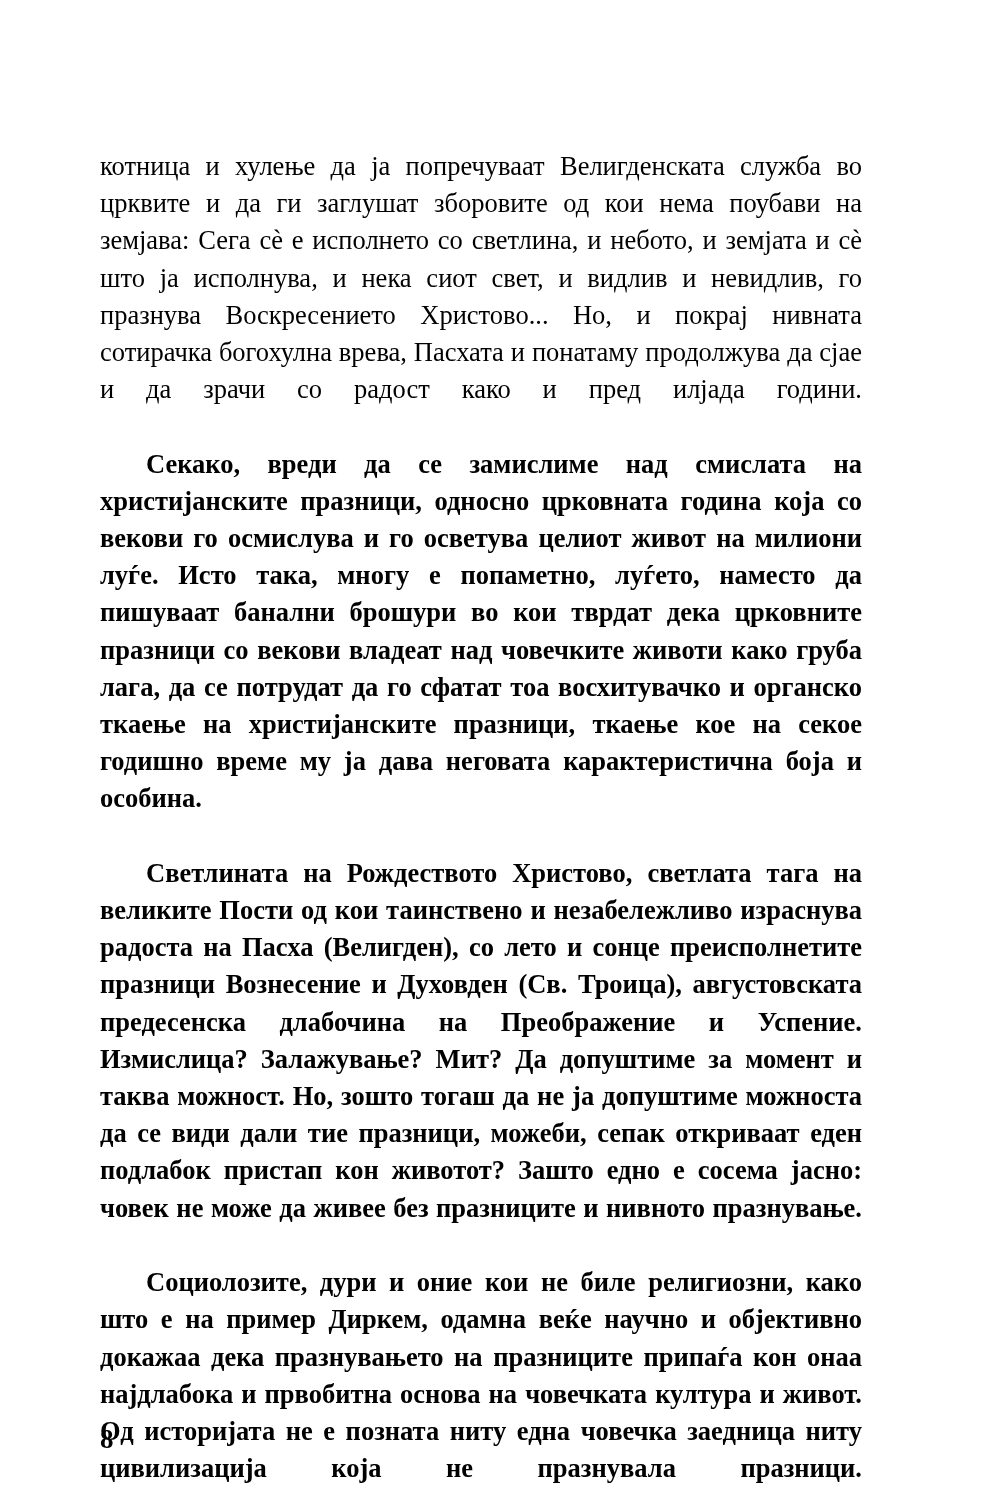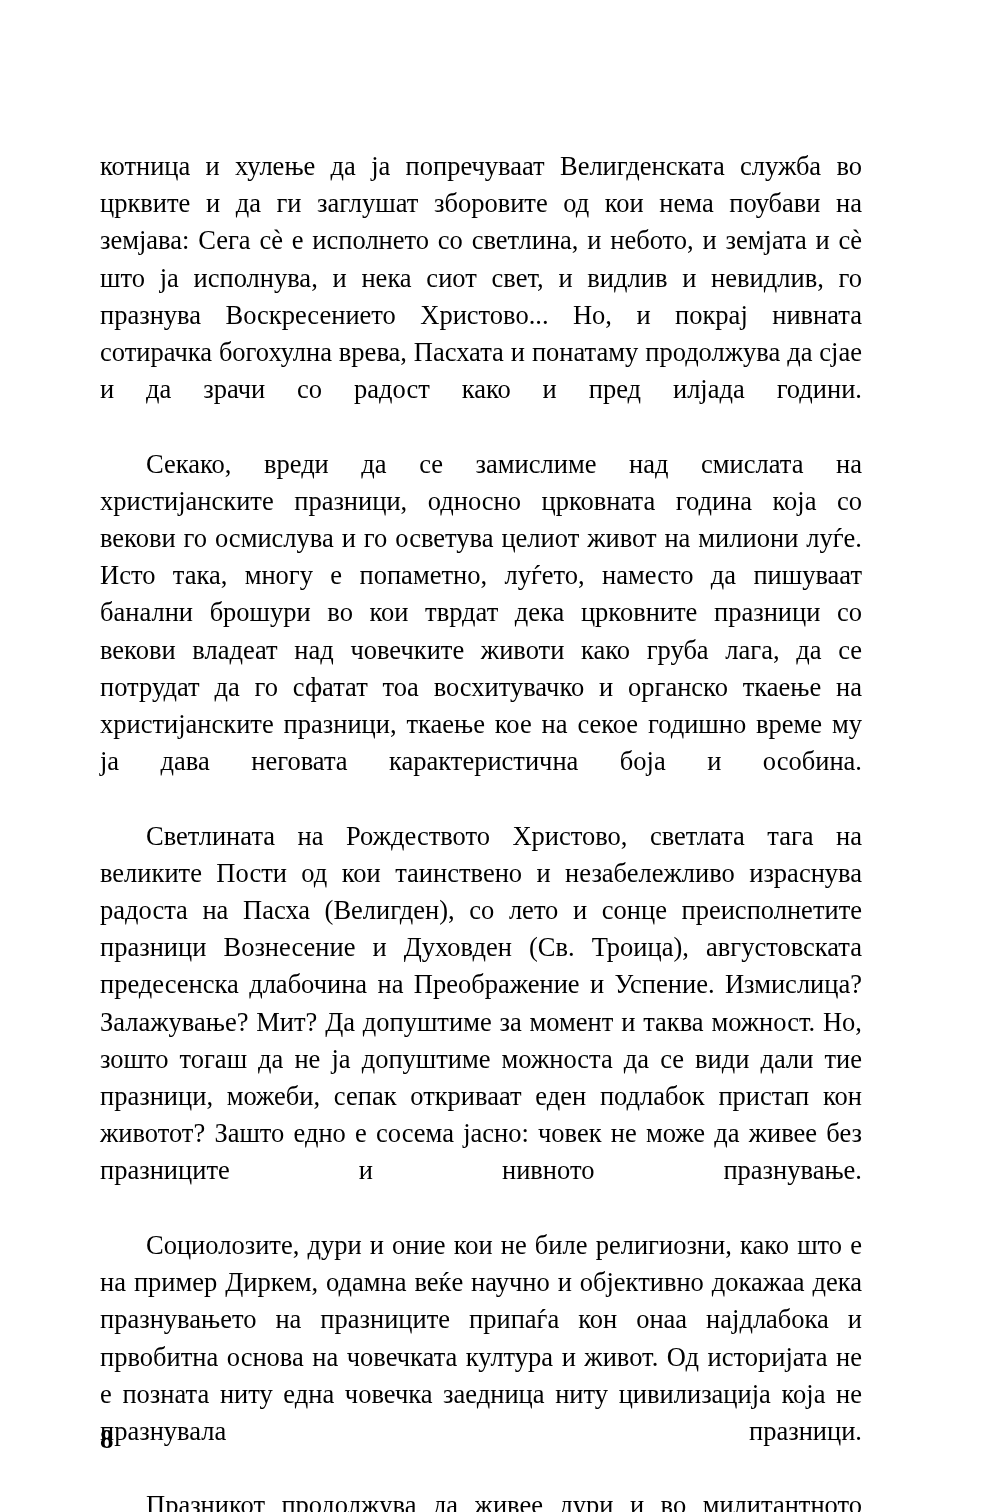--- a/index.html
+++ b/index.html
@@ -39,20 +39,21 @@
     word-spacing: 0.01em;
   }
 
   
   .para.continuation {
     text-indent: 0;
   }
 
   .para.indented {
     text-indent: 46px;
+    font-weight: bold;
   }
 
   
   .para::after {
     content: "";
     display: inline-block;
     width: 100%;
   }
 
   .page-number {

